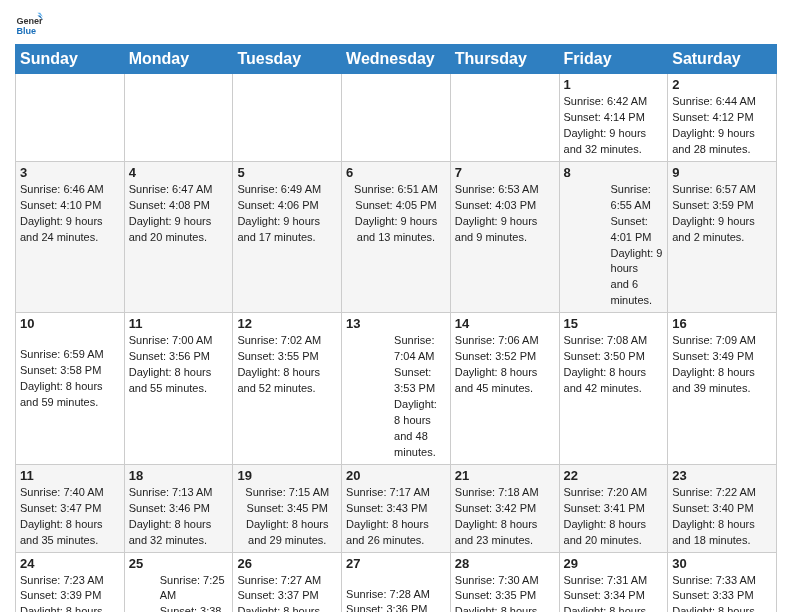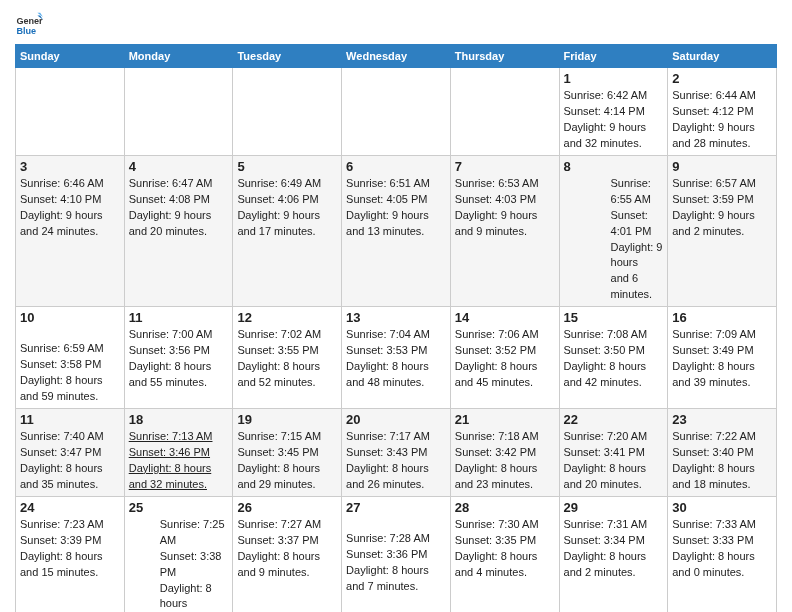--- a/index.html
+++ b/index.html
@@ -44,21 +44,21 @@
       font-weight: normal;
     }
     table {
       width: 100%;
       border-collapse: collapse;
       table-layout: fixed;
     }
     thead tr th {
       background-color: #2f7fc1;
       color: #fff;
-      font-size: 11px;
+      font-size: 16px;
       font-weight: bold;
       padding: 5px 4px;
       text-align: left;
       border: 1px solid #2f7fc1;
       margin-top: 24px;
     }
     tbody tr td {
       border: 1px solid #ccc;
       vertical-align: top;
       padding: 3px 4px;
@@ -160,21 +160,21 @@
           </td>
           <td>
             <span class="day-num">5</span>
             <div class="day-info" style="white-space: pre-line;">Sunrise: 6:49 AM
 Sunset: 4:06 PM
 Daylight: 9 hours
 and 17 minutes.</div>
           </td>
           <td>
             <span class="day-num">6</span>
-            <div class="day-info" style="white-space: pre-line;">Sunrise: 6:51 AM
+            <div class="day-info" style="white-space: pre-line; text-align: center;">Sunrise: 6:51 AM
 Sunset: 4:05 PM
 Daylight: 9 hours
 and 13 minutes.</div>
           </td>
           <td>
             <span class="day-num">7</span>
             <div class="day-info" style="white-space: pre-line;">Sunrise: 6:53 AM
 Sunset: 4:03 PM
 Daylight: 9 hours
 and 9 minutes.</div>
@@ -211,21 +211,21 @@
           </td>
           <td>
             <span class="day-num">12</span>
             <div class="day-info" style="white-space: pre-line;">Sunrise: 7:02 AM
 Sunset: 3:55 PM
 Daylight: 8 hours
 and 52 minutes.</div>
           </td>
           <td>
             <span class="day-num">13</span>
-            <div class="day-info" style="white-space: pre-line;">Sunrise: 7:04 AM
+            <div class="day-info" style="white-space: pre-line; margin-left: 48px;">Sunrise: 7:04 AM
 Sunset: 3:53 PM
 Daylight: 8 hours
 and 48 minutes.</div>
           </td>
           <td>
             <span class="day-num">14</span>
             <div class="day-info" style="white-space: pre-line;">Sunrise: 7:06 AM
 Sunset: 3:52 PM
 Daylight: 8 hours
 and 45 minutes.</div>
@@ -248,28 +248,28 @@
         <tr>
           <td>
             <span class="day-num">11</span>
             <div class="day-info" style="white-space: pre-line;">Sunrise: 7:40 AM
 Sunset: 3:47 PM
 Daylight: 8 hours
 and 35 minutes.</div>
           </td>
           <td>
             <span class="day-num">18</span>
-            <div class="day-info" style="white-space: pre-line; text-decoration: underline;">Sunrise: 7:13 AM
+            <div class="day-info" style="white-space: pre-line;">Sunrise: 7:13 AM
 Sunset: 3:46 PM
 Daylight: 8 hours
 and 32 minutes.</div>
           </td>
           <td>
             <span class="day-num">19</span>
-            <div class="day-info" style="white-space: pre-line;">Sunrise: 7:15 AM
+            <div class="day-info" style="white-space: pre-line; text-align: center;">Sunrise: 7:15 AM
 Sunset: 3:45 PM
 Daylight: 8 hours
 and 29 minutes.</div>
           </td>
           <td>
             <span class="day-num">20</span>
             <div class="day-info" style="white-space: pre-line;">Sunrise: 7:17 AM
 Sunset: 3:43 PM
 Daylight: 8 hours
 and 26 minutes.</div>

